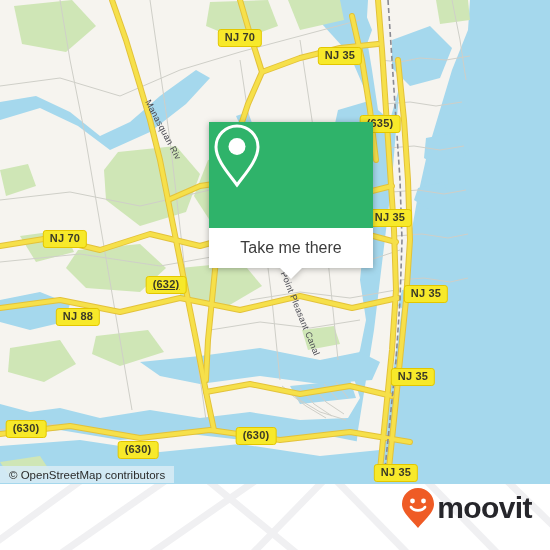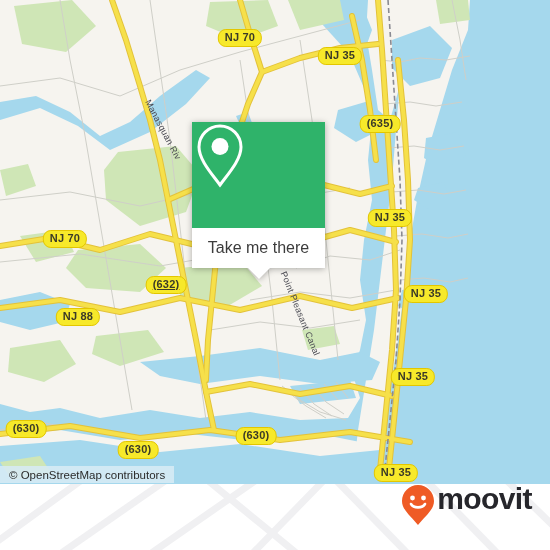--- a/index.html
+++ b/index.html
@@ -14,21 +14,21 @@
   #map{
     position:absolute;left:0;top:0;width:550px;height:484px;
     background:#a5d8ed;overflow:hidden;
   }
   #map svg{position:absolute;left:0;top:0;}
 
   .shield{
     position:absolute;
     background:#f7e92a;
     border:1.5px solid #e3c600;
-    border-radius:8px;
+    border-radius:3px;
     color:#3a3a28;
     font-size:11px;
     font-weight:bold;
     letter-spacing:.2px;
     padding:1px 6px 2px 6px;
     line-height:13px;
     white-space:nowrap;
     transform:translate(-50%,-50%);
     font-family:"Liberation Sans", sans-serif;
   }
@@ -51,21 +51,21 @@
     font-size:11.5px;
     line-height:18px;
     padding:0 9px;
     height:17px;
     white-space:nowrap;
     font-family:"Liberation Sans", sans-serif;
   }
 
   
   #callout{
-    position:absolute;left:192px;top:122px;width:133px;
+    position:absolute;left:209px;top:122px;width:164px;
     filter:drop-shadow(0 1px 3px rgba(0,0,0,.3));
   }
   #callout-top{
     background:#2fb36a;height:106px;width:100%;
     display:flex;align-items:center;justify-content:center;
   }
   #callout-bottom{
     background:#ffffff;height:40px;width:100%;
     display:flex;align-items:center;justify-content:center;
     color:#3c3c3c;font-size:16px;
@@ -88,21 +88,21 @@
   #footer-watermark{position:absolute;left:0;top:0;}
   #footer-title{
     position:absolute;left:21px;top:0;height:66px;
     display:flex;align-items:center;
     color:#2e2e33;font-size:15.5px;
     font-family:"Liberation Sans", sans-serif;
     white-space:nowrap;
   }
   #moovit-logo{
     position:absolute;right:18px;top:0;height:48px;
-    display:flex;gap:2px;
+    display:flex;align-items:center;gap:2px;
   }
   #moovit-word{
     color:#26262b;font-size:30px;font-weight:bold;
     letter-spacing:-.6px;
     font-family:"Liberation Sans", sans-serif;
     line-height:30px;
   }
 </style>
 </head>
 <body>

